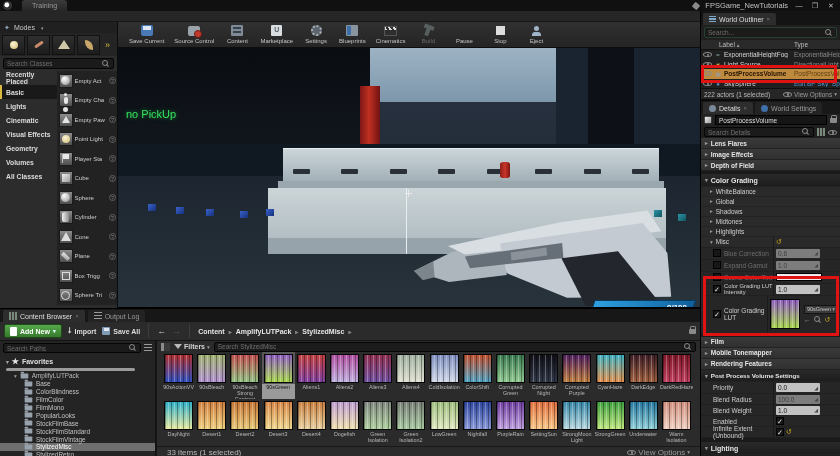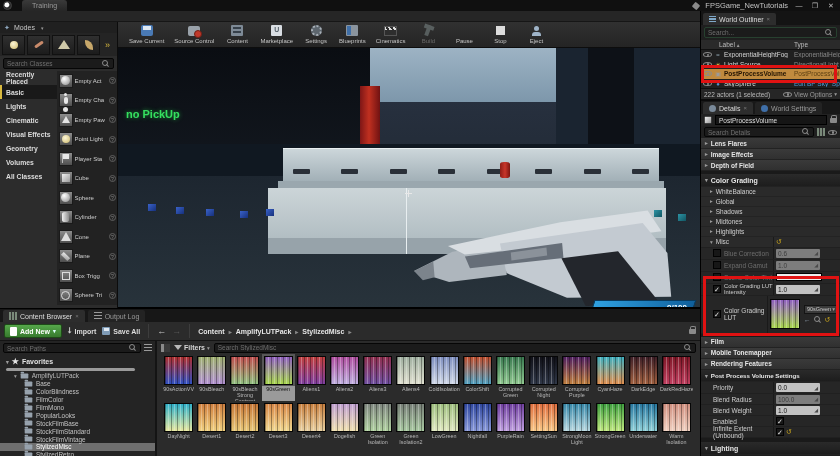--- a/index.html
+++ b/index.html
@@ -91,21 +91,21 @@
 .rack-labels{position:absolute;left:6px;top:3px;right:6px;display:flex;justify-content:space-between}
 .rack-labels span{font-size:5px;color:#343d45;font-weight:bold}
 .rack-weapons{position:absolute;left:10px;right:10px;top:20px;display:flex;justify-content:space-between}
 .rack-weapons i{display:block;width:17px;height:5px;background:#2a3038;border-radius:1px}
 .rack-ledge{position:absolute;left:160px;top:133px;width:386px;height:7px;background:#9aa7ae}
 .rack-table{position:absolute;left:150px;top:140px;width:398px;height:50px;background:linear-gradient(#ccd5d8,#b2bec3)}
 .rack-front{position:absolute;left:150px;top:190px;width:398px;height:16px;background:#97a3aa}
 .corner-line{position:absolute;left:288px;top:140px;width:1px;height:66px;background:#e8eef0}
 .float-labels{position:absolute;left:25px;top:106px;width:130px;display:flex;gap:12px}
 .float-labels span{font-size:4.5px;color:#e8e8e8}
-.pickup-text{position:absolute;left:8px;top:60px;font-size:11px;font-weight:bold;color:#35e05f;text-shadow:0 0 4px #1d8f3a}
+.pickup-text{position:absolute;left:8px;top:60px;font-size:11px;font-weight:normal;color:#35e05f;text-shadow:0 0 4px #1d8f3a}
 .cube-pk{position:absolute;width:8px;height:7px;background:linear-gradient(135deg,#3a62c8,#16307c)}
 .cube-pk.teal{background:linear-gradient(135deg,#2d93a4,#115663)}
 .red-cyl{position:absolute;left:382px;top:114px;width:10px;height:16px;border-radius:4px/2px;background:linear-gradient(90deg,#8e1d16,#c8362a,#7c150f)}
 .crosshair{position:absolute;left:287px;top:142px;width:7px;height:7px}
 .crosshair::before{content:"";position:absolute;left:3px;top:0;width:1px;height:7px;background:#e8e8e8}
 .crosshair::after{content:"";position:absolute;left:0;top:3px;width:7px;height:1px;background:#e8e8e8}
 .ammobar{position:absolute;left:474px;top:252px;width:102px;height:15px;transform:skewX(-18deg);background:linear-gradient(90deg,#2fa0e0,#0f5f9c);border:1px solid #083a5e;display:flex;align-items:center;justify-content:flex-end;padding-right:6px}
 .ammobar span{transform:skewX(18deg);font-size:8px;color:#fff;font-weight:bold}
 .gun{position:absolute;left:295px;top:150px;width:255px;height:112px;transform:rotate(-5deg)}
 
@@ -1035,15 +1035,23 @@
         </div>
           <div class="tile">
           <span class="lut-thumb" style="--c1: #2878a0; --c2: #90d0d8;"></span>
           <span class="nm">Underwater</span>
         </div>
           <div class="tile">
           <span class="lut-thumb" style="--c1: #d09080; --c2: #f0d0c0;"></span>
           <span class="nm">Warm Isolation</span>
         </div>
         </div>
+      <div class="cb-status">
+        <span>33 items (1 selected)</span>
+        <span class="viewopts">
+            <span class="eye"></span>
+            <span>View Options</span> 
+            <span class="arrow">▾</span>
+          </span>
+      </div>
     </div>
   </div>
 </div>
 
 </body></html>

